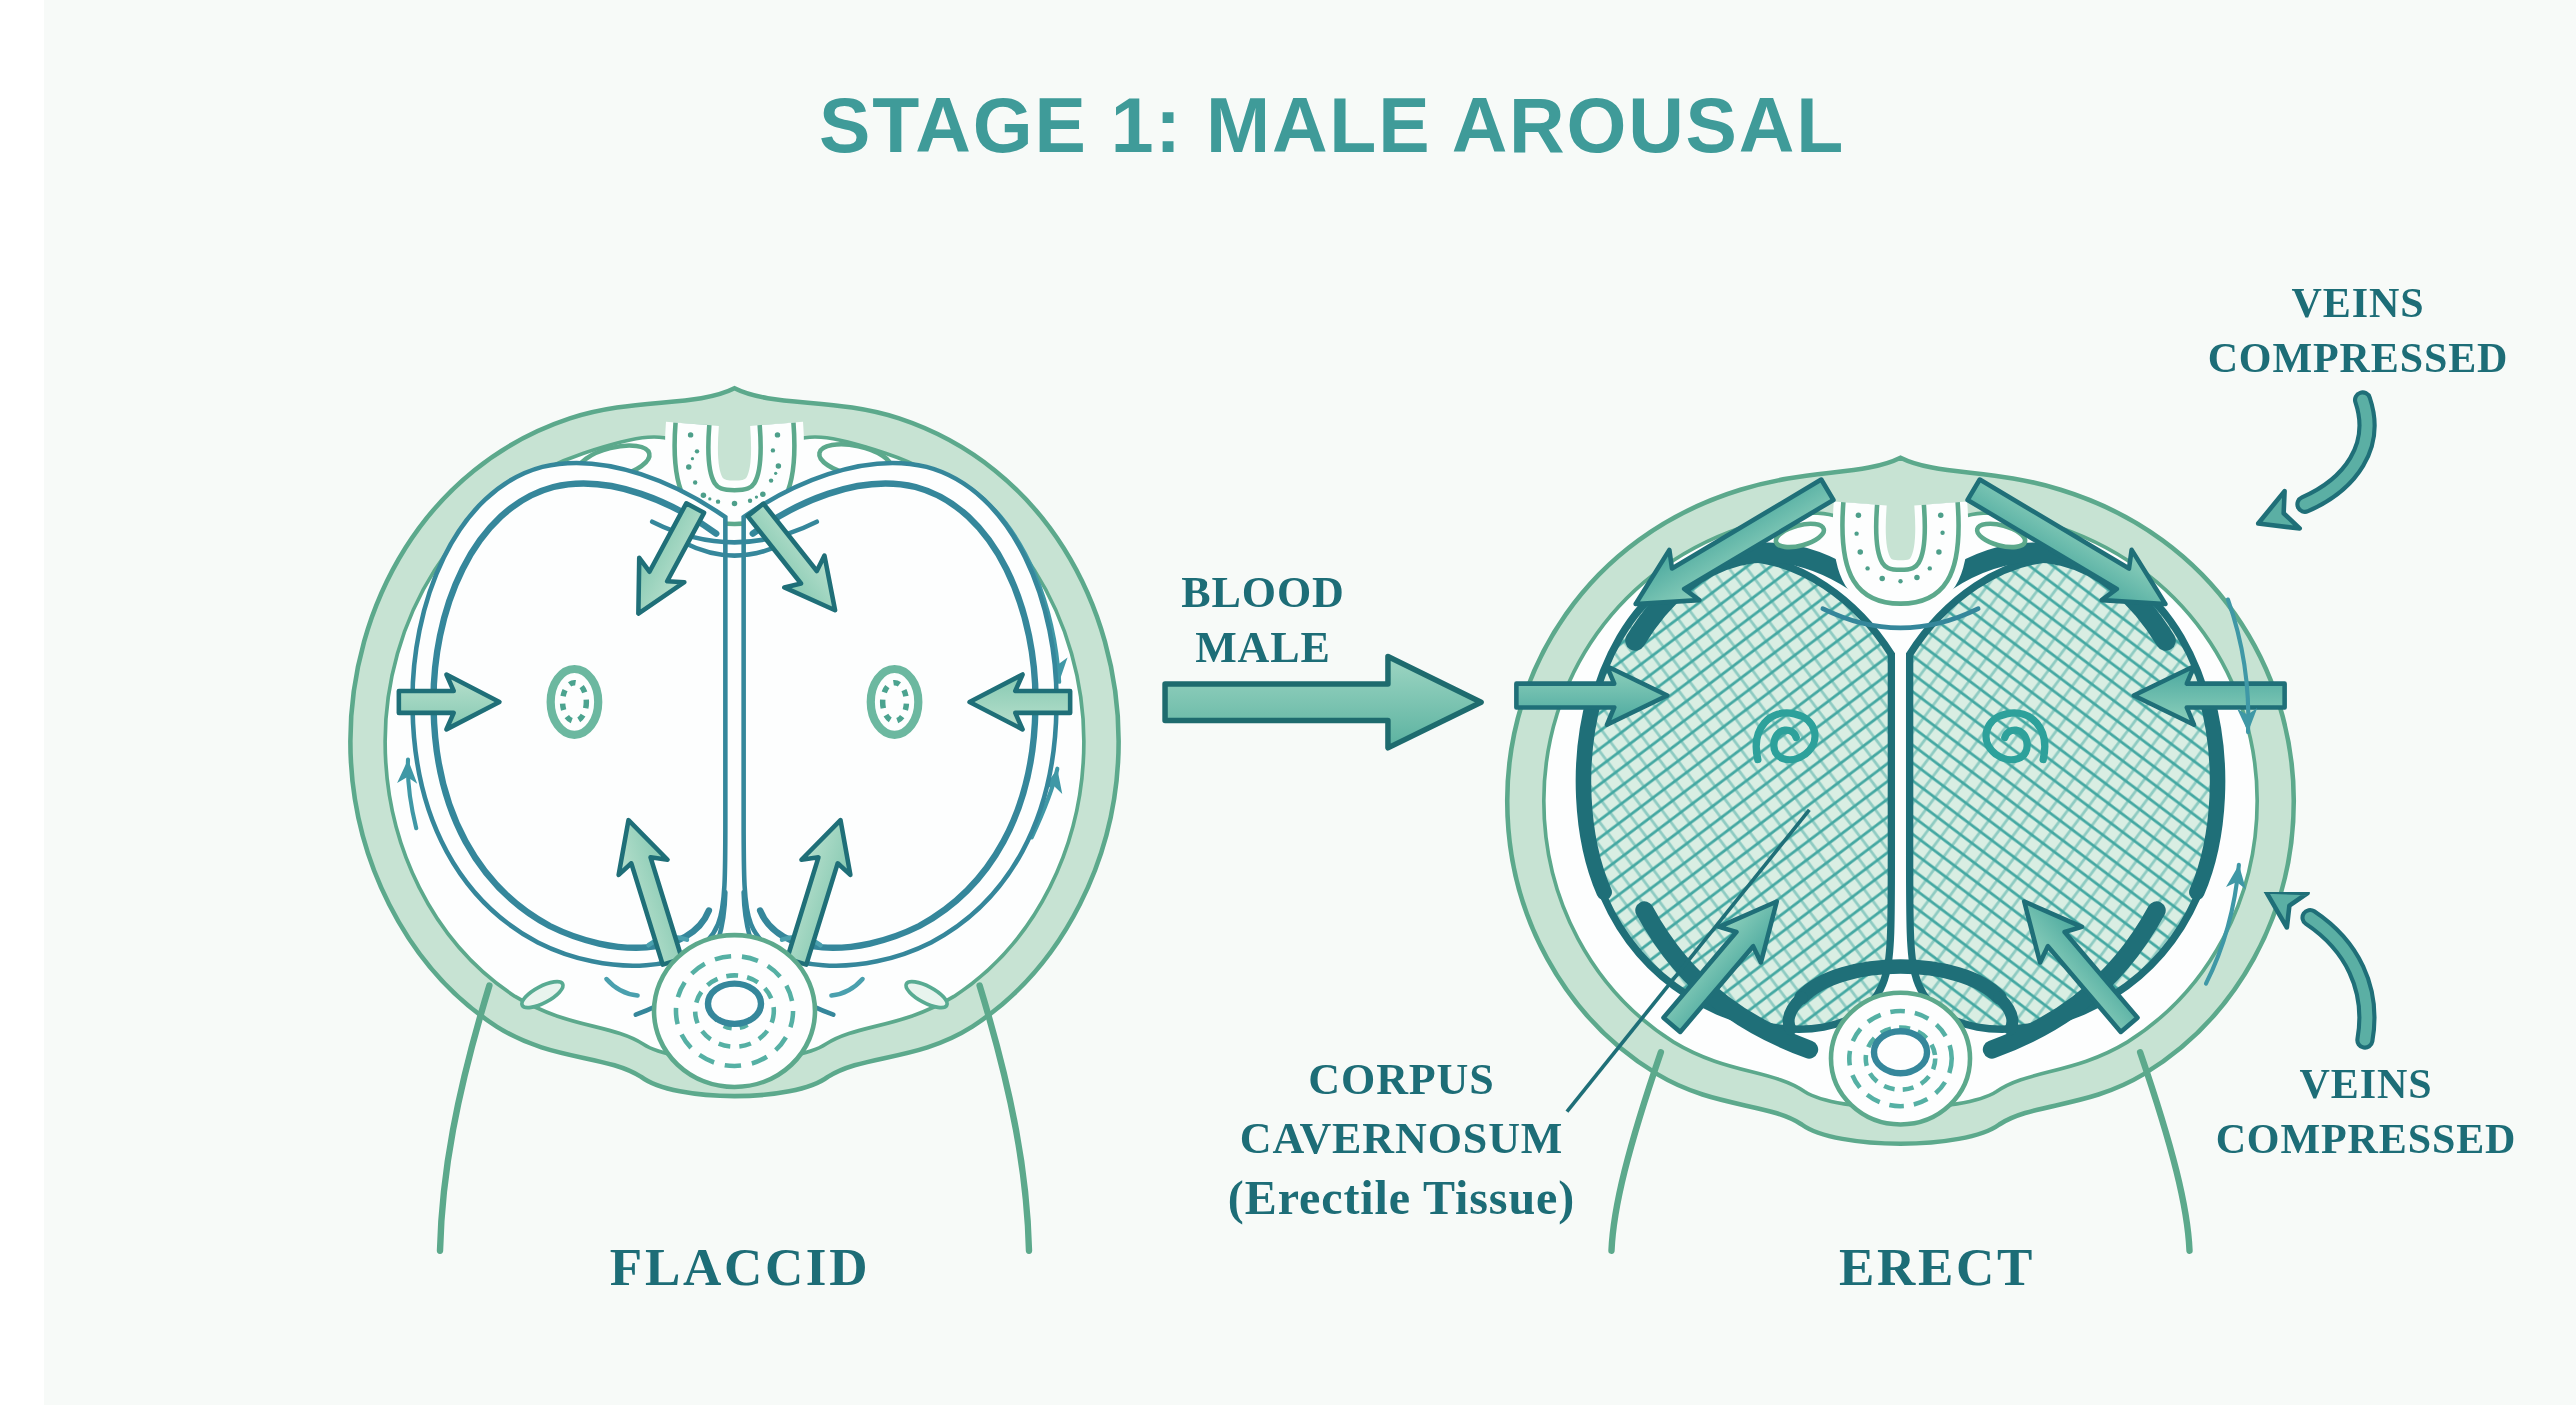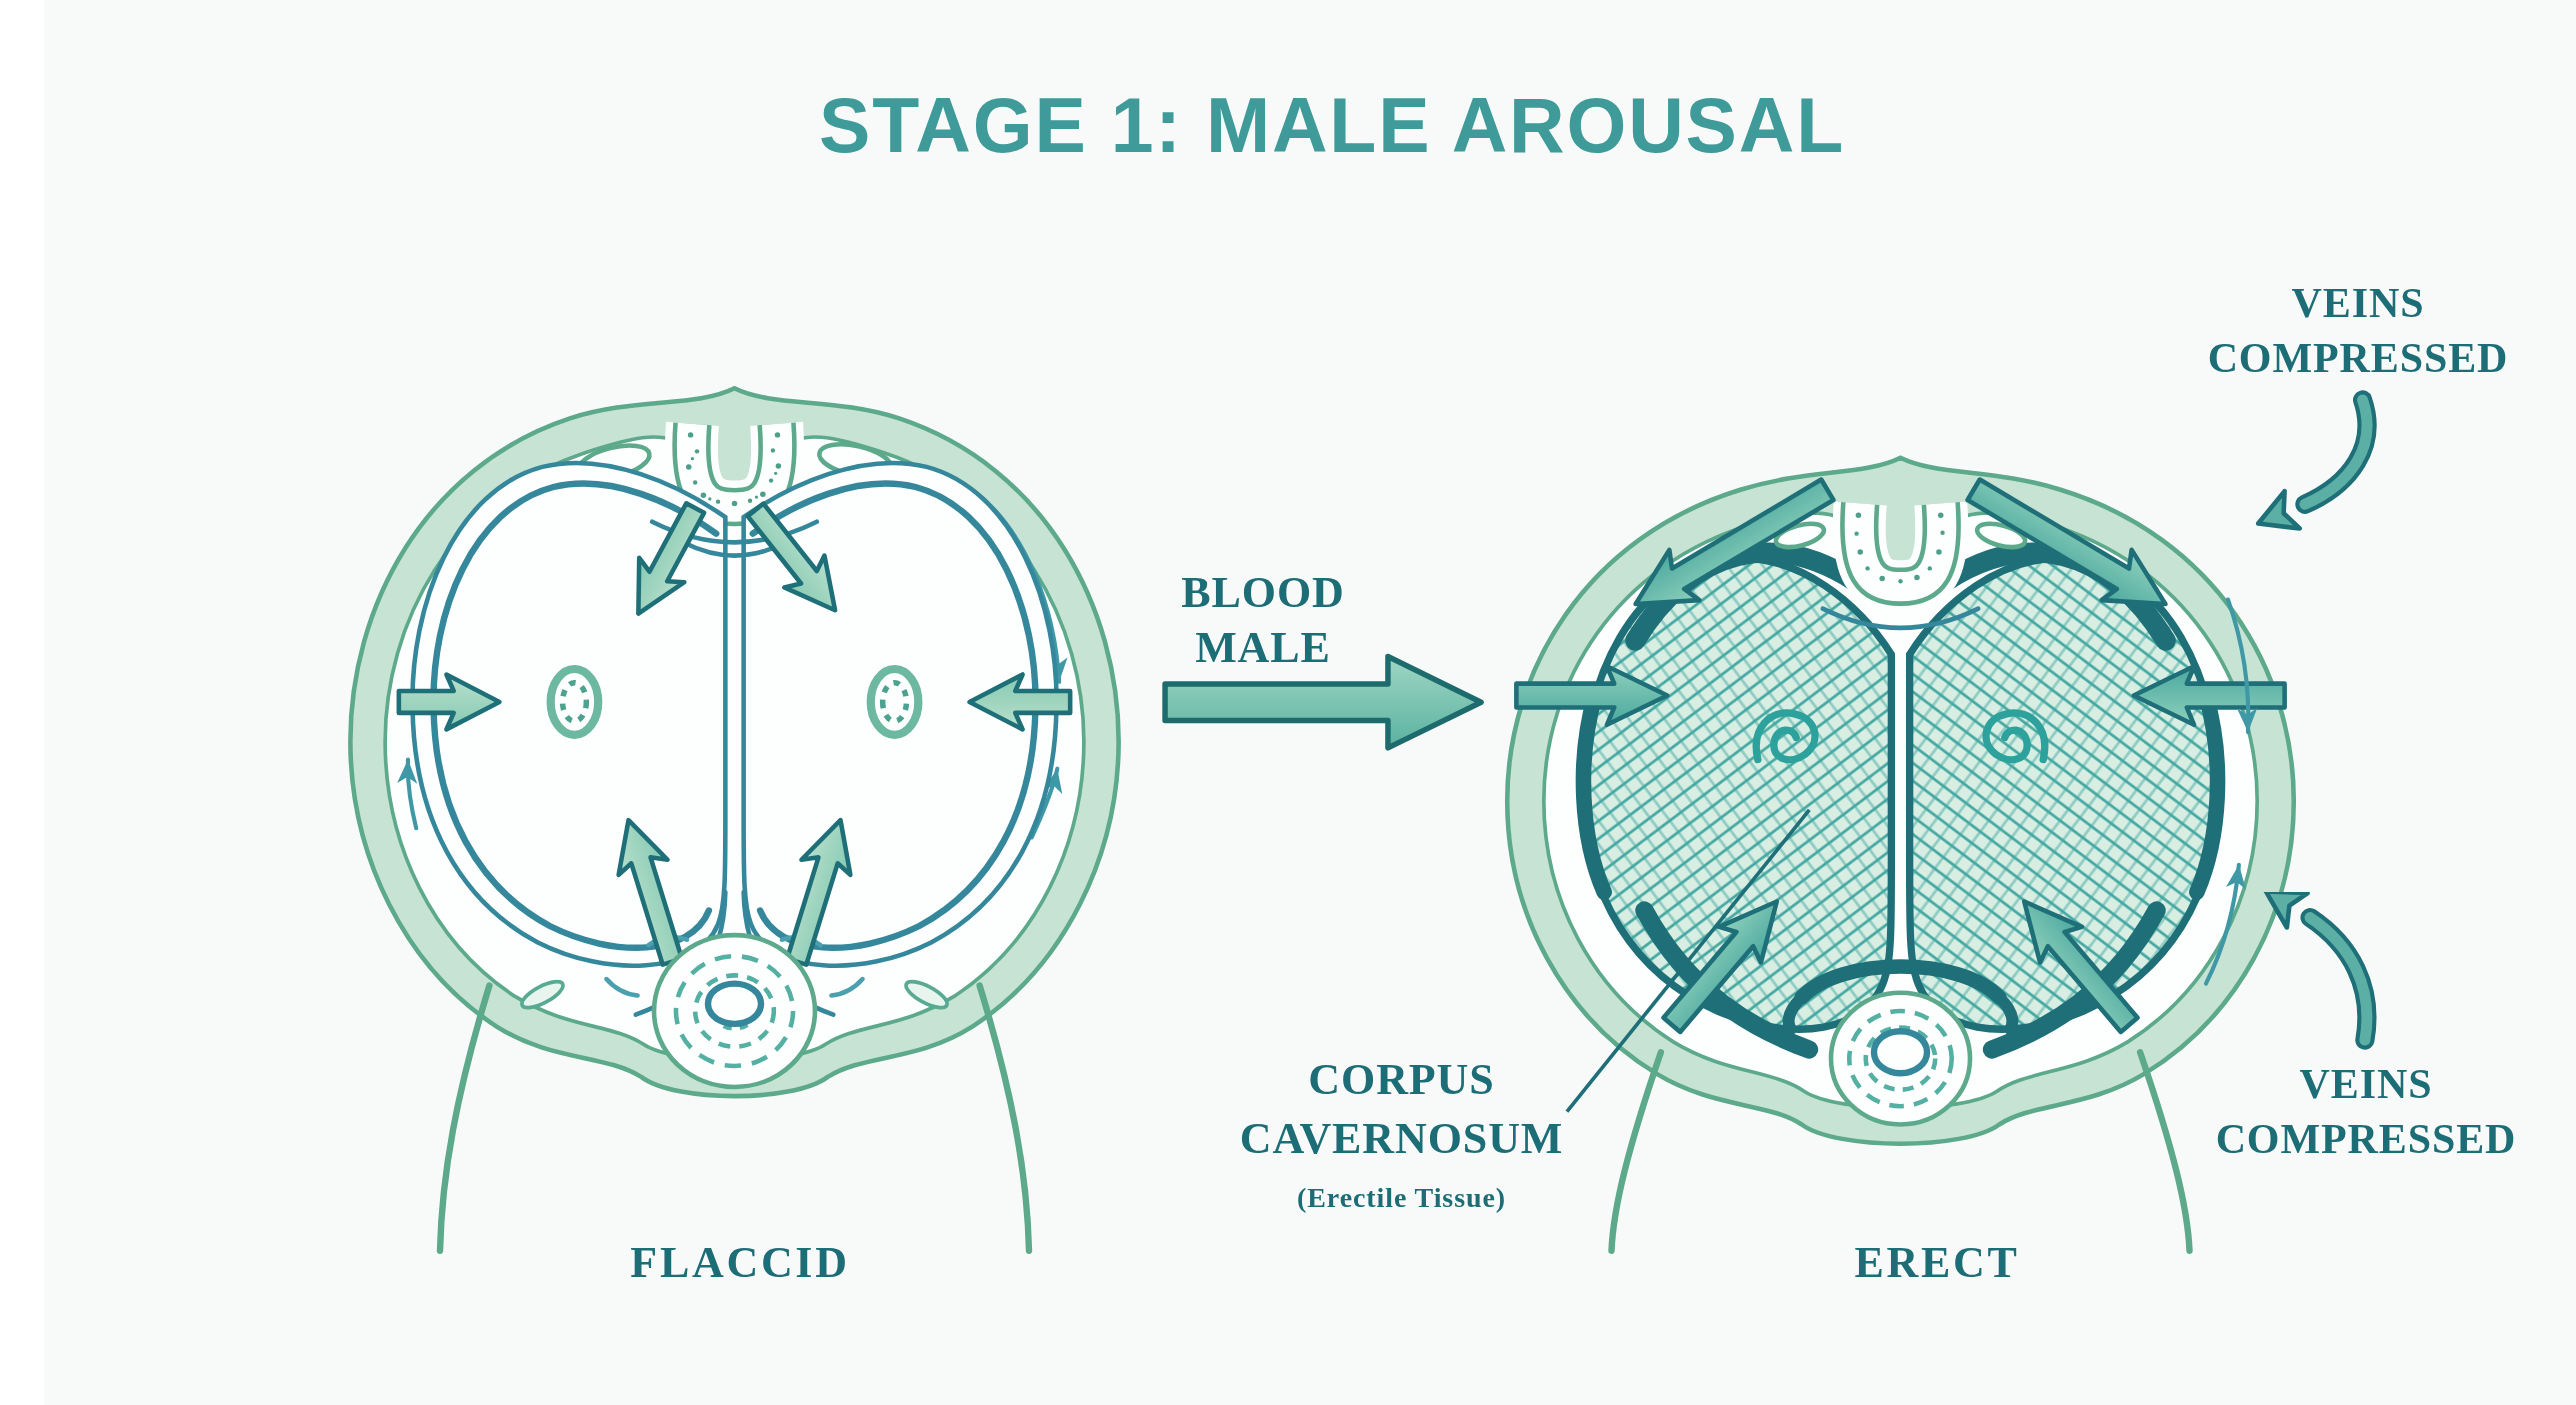--- a/index.html
+++ b/index.html
@@ -7,22 +7,22 @@
   .canvas{position:relative;width:2576px;height:1405px;background:var(--background,#f7faf8);overflow:hidden;margin-left:44px;}
 
   .page-title{position:absolute;left:0;right:0;top:81px;text-align:center;
     font-size:77px;font-weight:bold;letter-spacing:1.8px;color:var(--title-teal,#3f9b99);}
 
   .lbl{position:absolute;text-align:center;color:var(--label-teal,#1d6d77);font-weight:bold;font-family:Liberation Serif, serif;}
   .bloodflow-lbl{left:1082px;top:565px;width:274px;font-size:44px;line-height:55px;letter-spacing:0.9px;}
   .veins-top-lbl{left:2131px;top:276px;width:366px;font-size:42px;line-height:55px;letter-spacing:0.9px;}
   .veins-bottom-lbl{left:2139px;top:1057px;width:366px;font-size:42px;line-height:55px;letter-spacing:0.9px;}
   .corpus-lbl{left:1147px;top:1050px;width:421px;font-size:44px;line-height:59px;letter-spacing:0.9px;}
-  .corpus-lbl .small{font-size:28px;}
-  .caption{font-size:44px;letter-spacing:2.7px;}
+  .corpus-lbl .small{font-size:48px;}
+  .caption{font-size:53px;letter-spacing:2.7px;}
   .flaccid-cap{left:513px;top:1237px;width:366px;}
   .erect-cap{left:1710px;top:1237px;width:366px;}
 
   svg{position:absolute;display:block;}
   .fig{top:380px;width:805px;height:878px;}
   .fig-flaccid{left:288px;}
   .fig-erect{left:1454px;}
 
   
   .sheath-outer{fill:var(--mint-fill,#c7e3d3);stroke:var(--outline-green,#5ca98c);stroke-width:5;}

